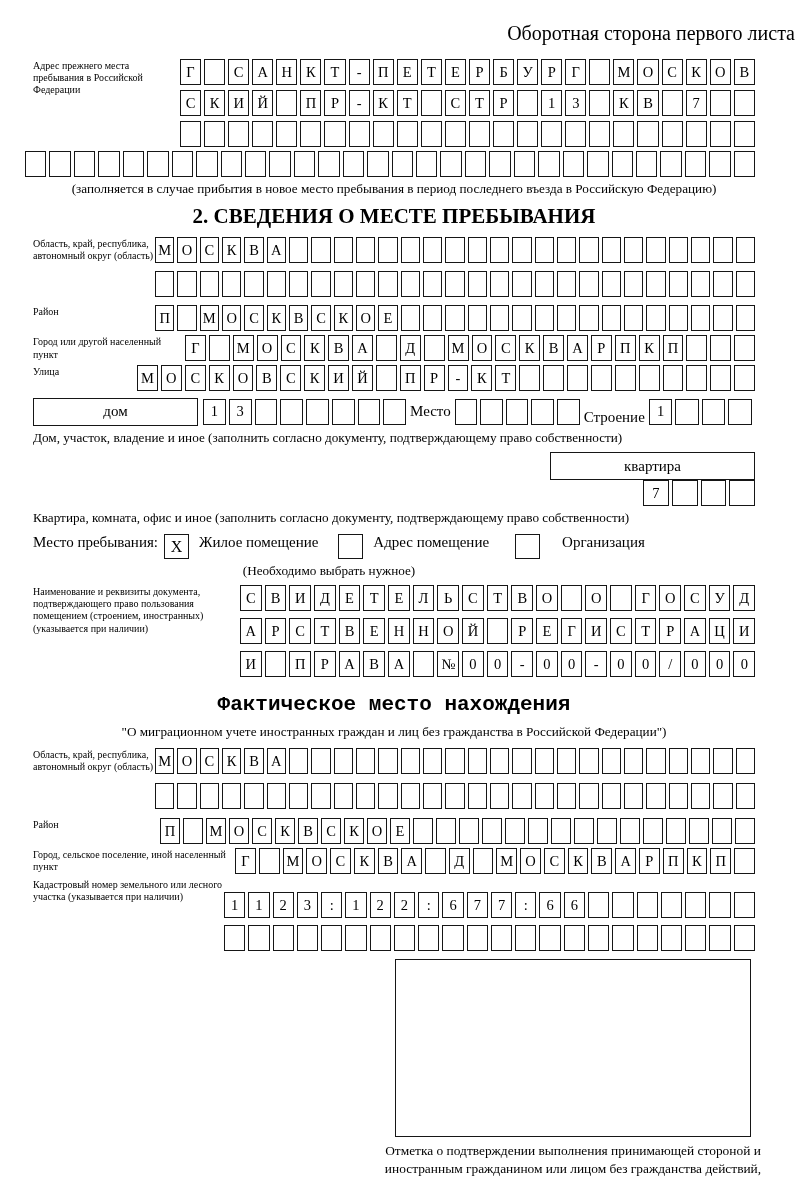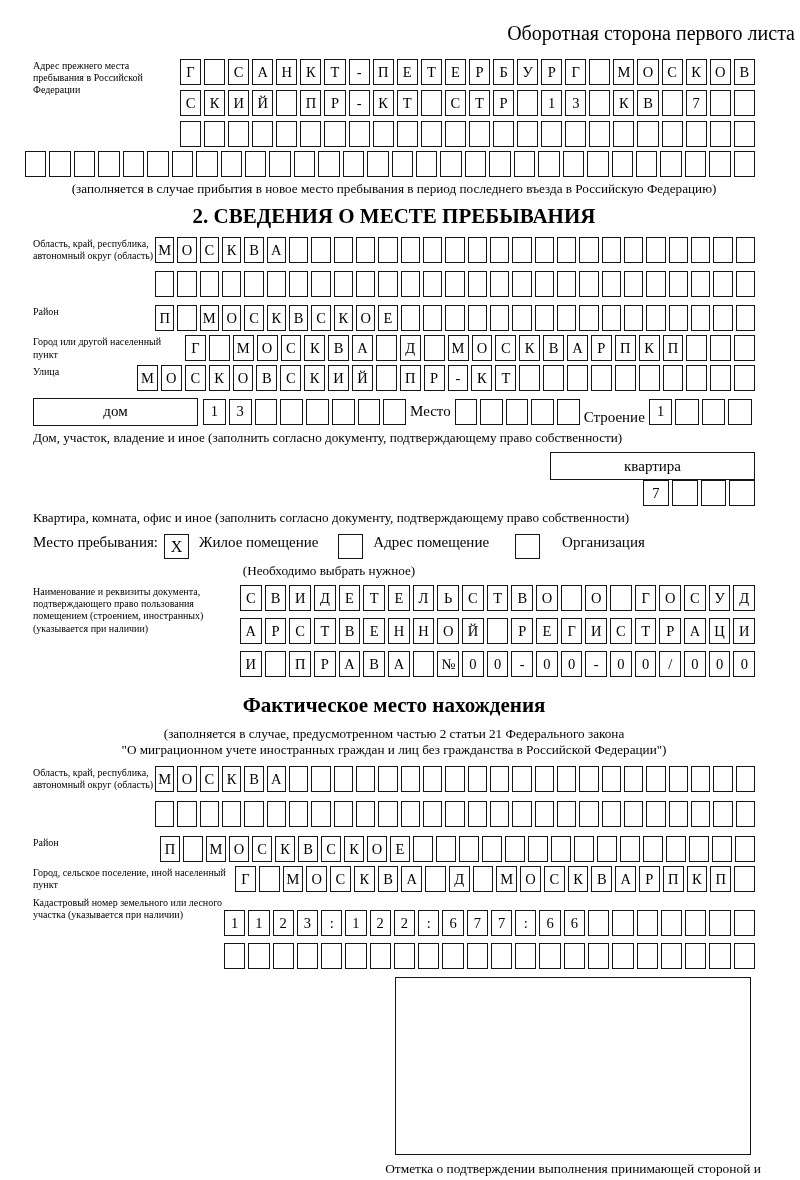--- a/index.html
+++ b/index.html
@@ -468,22 +468,21 @@
           <span class="cell">0</span>
           <span class="cell">0</span>
           <span class="cell">/</span>
           <span class="cell">0</span>
           <span class="cell">0</span>
           <span class="cell">0</span>
         </div>
     </div>
   </div>
 
-  <div class="sect-title" style="margin-top:16px;">Фактическое место нахождения</div>
-  <div class="cnote">(заполняется в случае, предусмотренном частью 2 статьи 21 Федерального закона</div>
+  <div class="sect-title" style="margin-top:16px;font-family:Liberation Mono, monospace;">Фактическое место нахождения</div>
   <div class="cnote">"О миграционном учете иностранных граждан и лиц без гражданства в Российской Федерации")</div>
 
   <div class="frow mt8">
     <div class="flabel w122">Область, край, республика, автономный округ (область)</div>
     <div class="cellrows" style="gap:9px;">
       <div class="cells">
           <span class="cell">М</span>
           <span class="cell">О</span>
           <span class="cell">С</span>
           <span class="cell">К</span>

